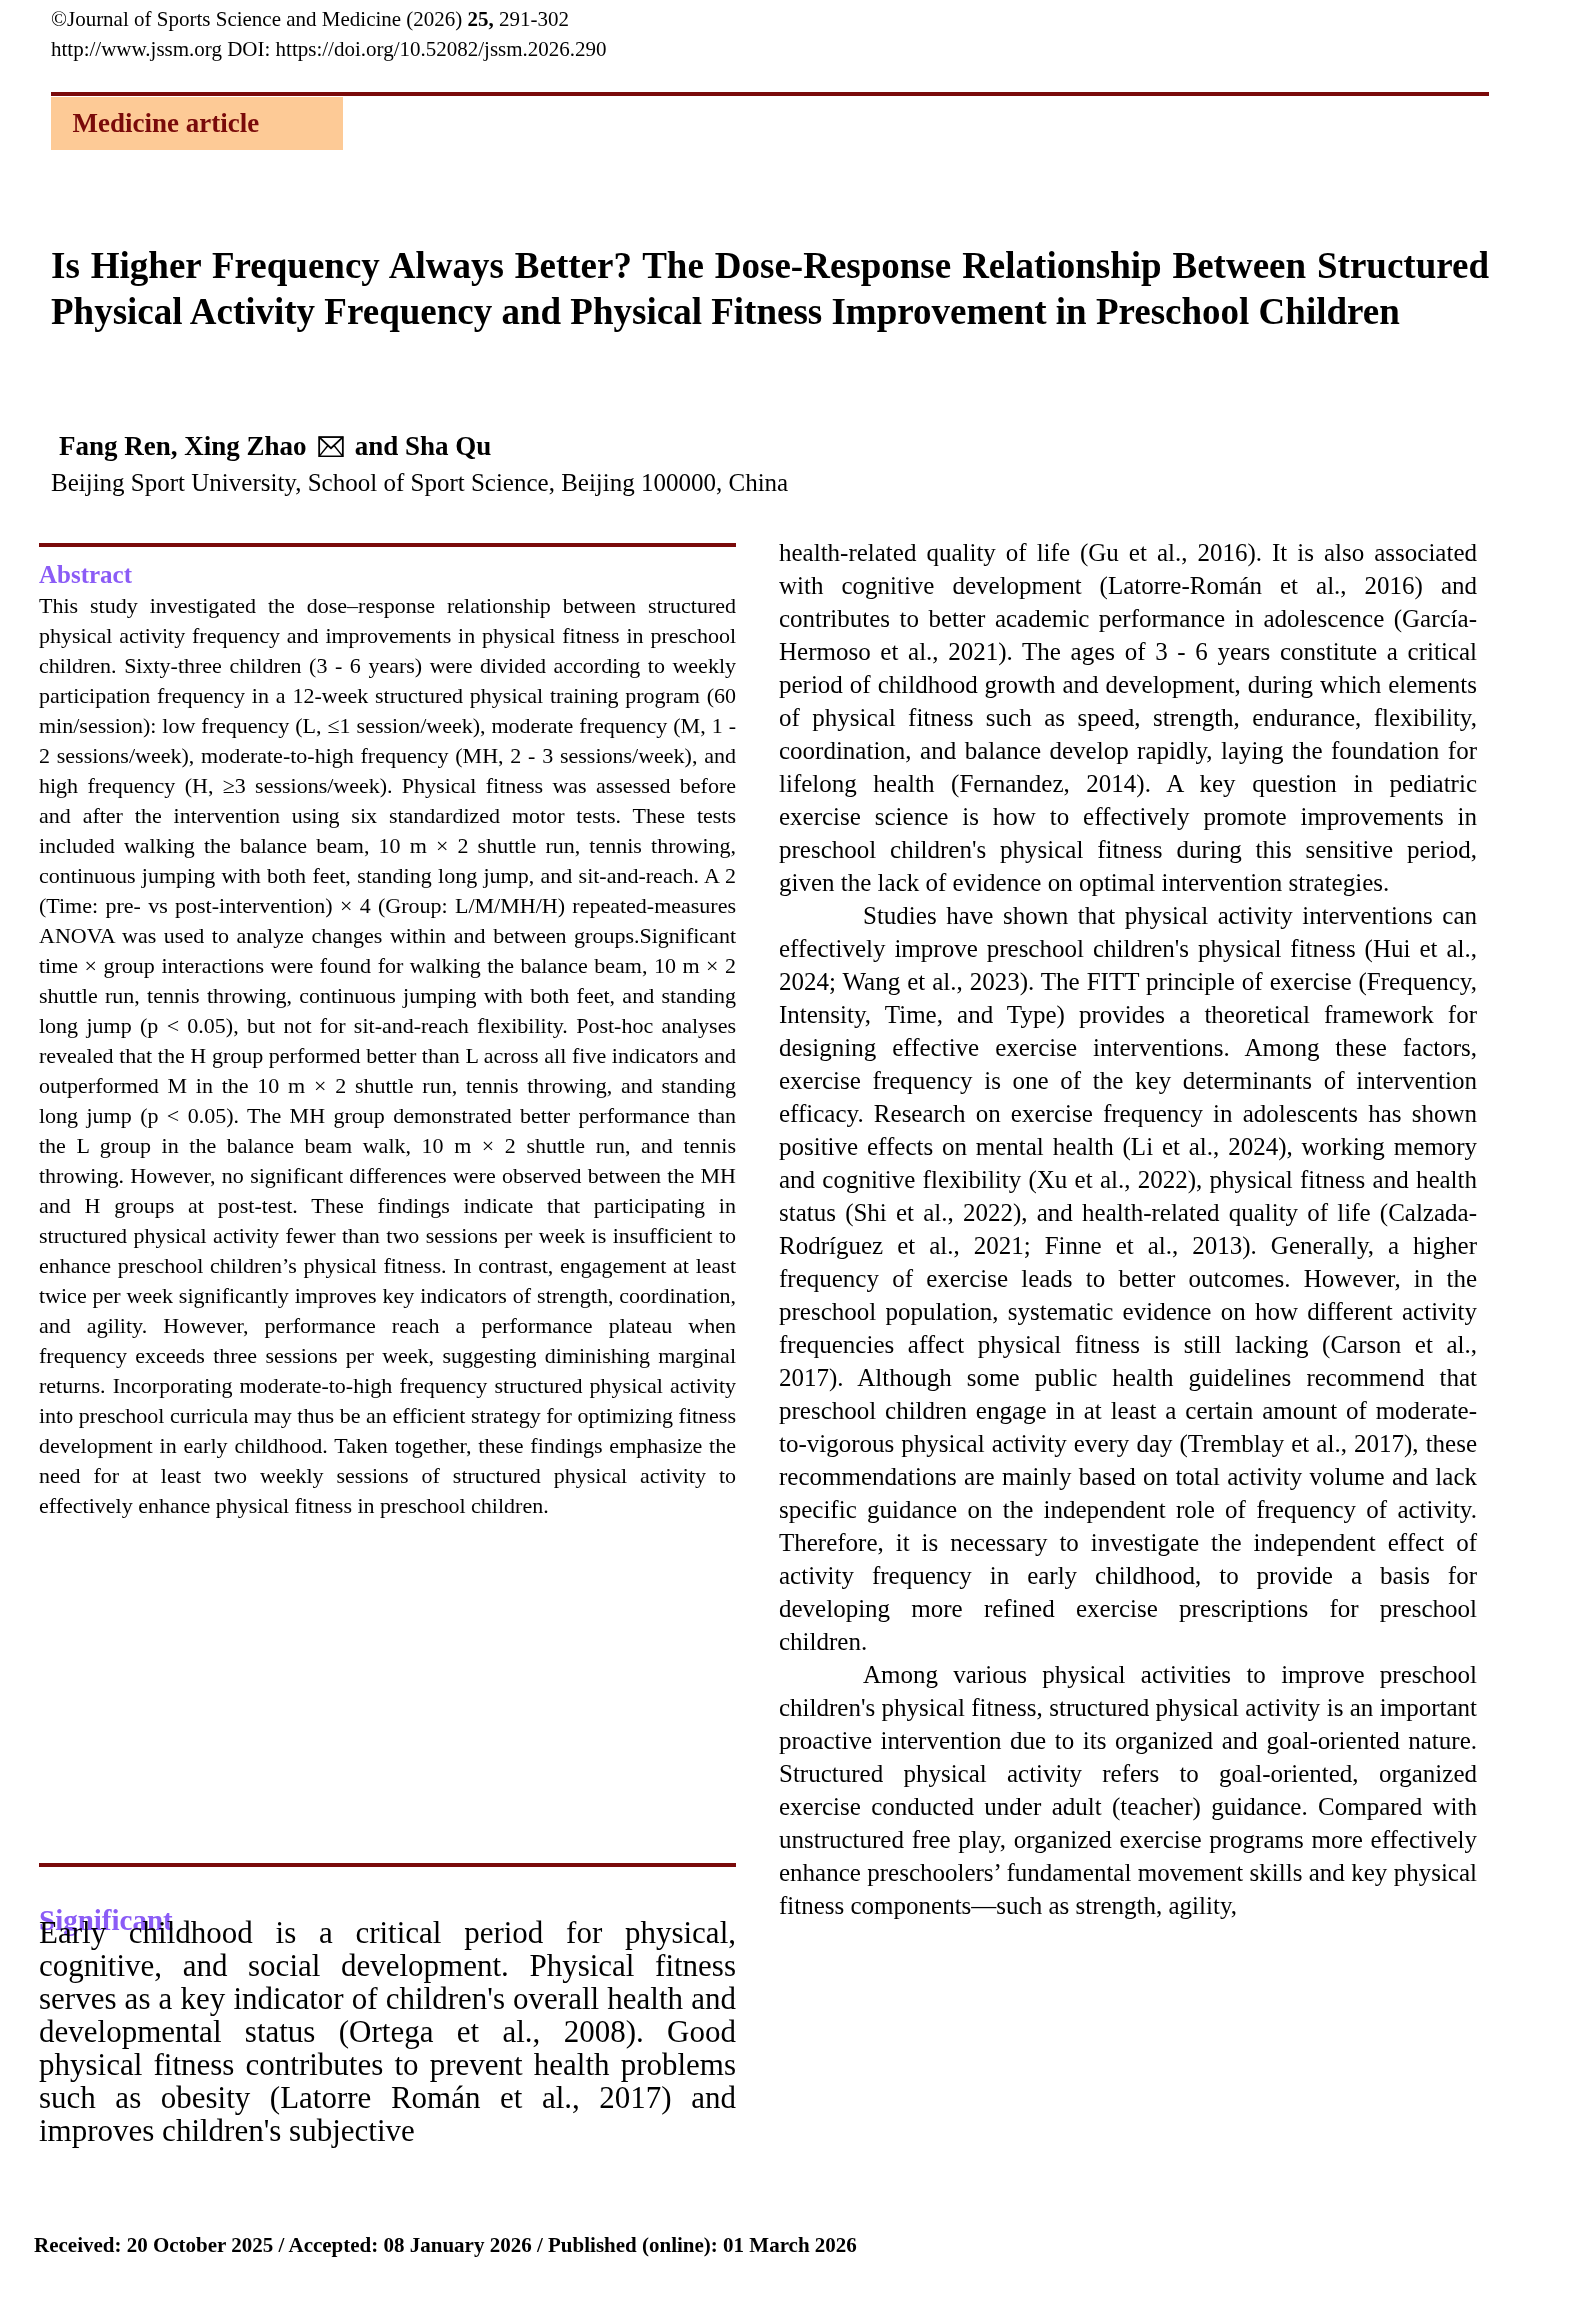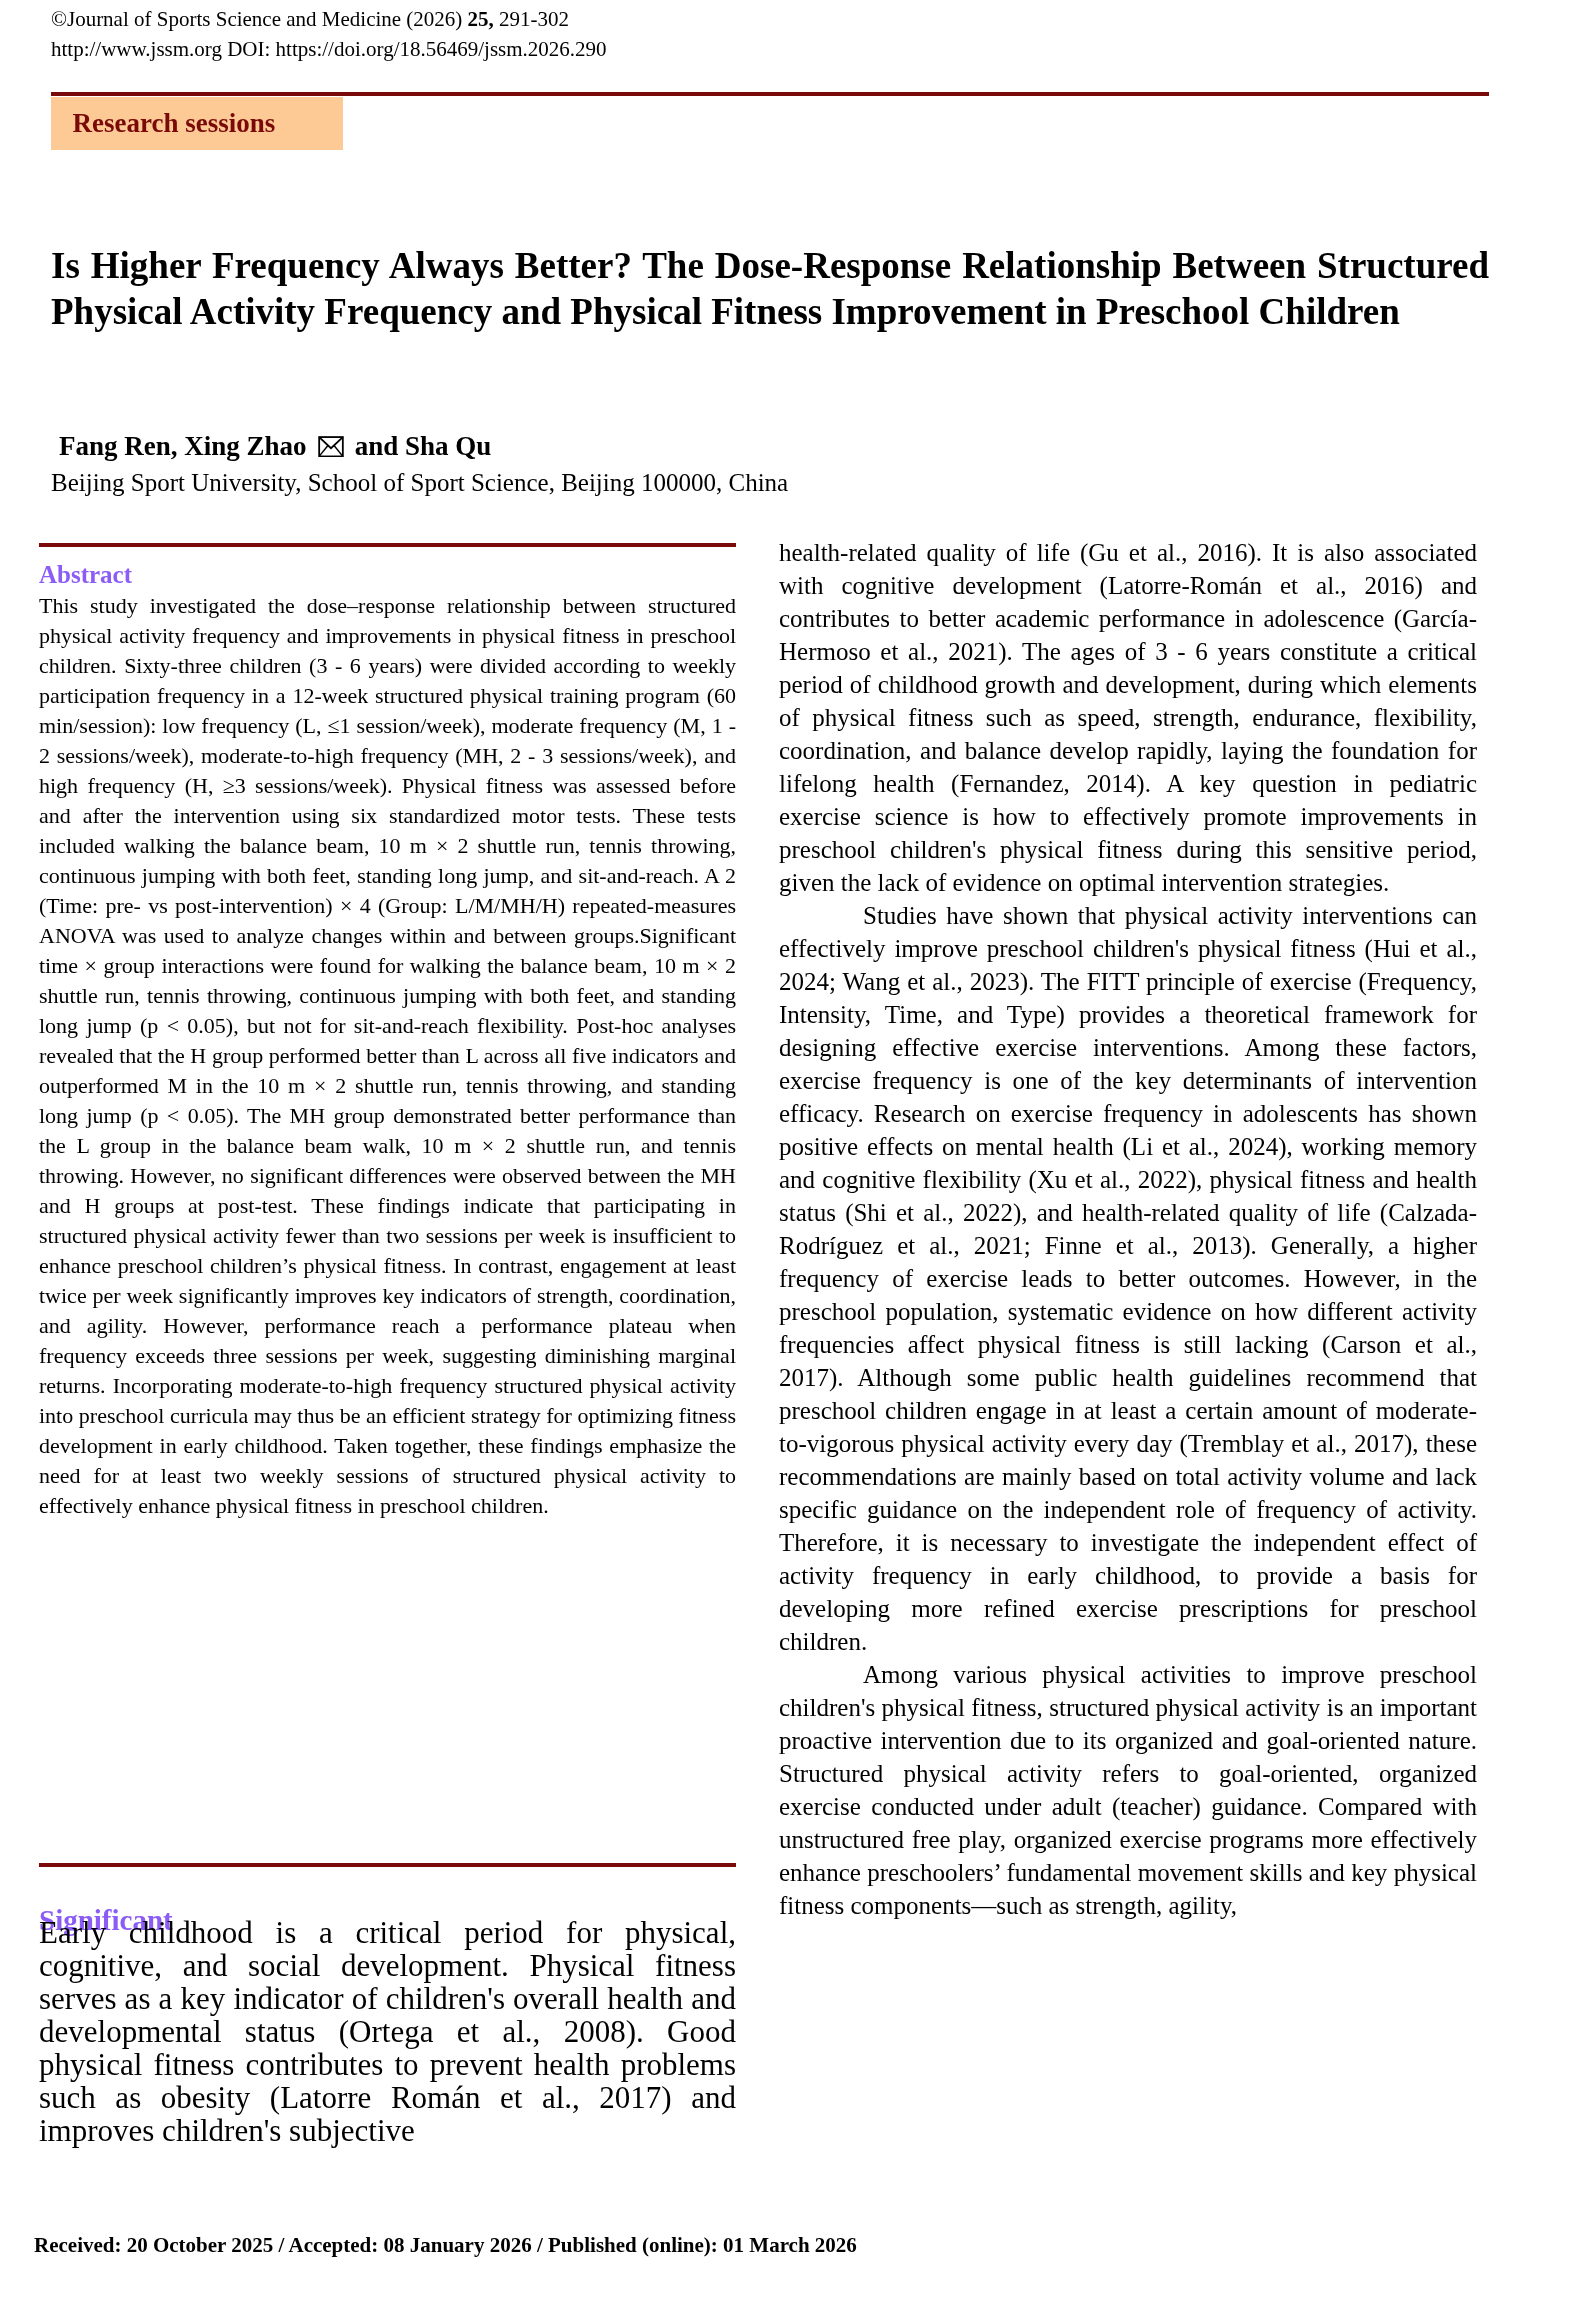--- a/index.html
+++ b/index.html
@@ -42,24 +42,24 @@
   .para { margin: 0; }
   .indent { text-indent: 84px; }
   .footer { left: 22px; top: 2231px; font-size: 21px; line-height: 29px; white-space: nowrap; font-weight: bold; }
 </style>
 </head>
 <body>
 
 <div class="abs header-line" style="top:4.3px;">
   <span>©Journal of Sports Science and Medicine (2026) </span><b>25,</b><span> 291-302</span>
 </div>
-<div class="abs header-line" style="top:34px;">http://www.jssm.org DOI: https://doi.org/18.56469/jssm.2026.290</div>
+<div class="abs header-line" style="top:34px;">http://www.jssm.org DOI: https://doi.org/10.52082/jssm.2026.290</div>
 
 <div class="abs top-rule"></div>
-<div class="abs badge">Research sessions</div>
+<div class="abs badge">Medicine article</div>
 
 <div class="abs title">Is Higher Frequency Always Better? The Dose-Response Relationship Between Structured Physical Activity Frequency and Physical Fitness Improvement in Preschool Children</div>
 
 <div class="abs authors">
   <span>Fang Ren, Xing Zhao</span>
   <span class="env-icon">
     <svg width="26" height="21.5" viewBox="0 0 36 30">
       <rect x="1.5" y="1.5" width="33" height="27" fill="none" stroke="#000" stroke-width="2.5"></rect>
       <polyline points="1.5,1.5 18,17 34.5,1.5" fill="none" stroke="#000" stroke-width="2.5"></polyline>
       <line x1="1.5" y1="28.5" x2="14" y2="13" stroke="#000" stroke-width="2"></line>

